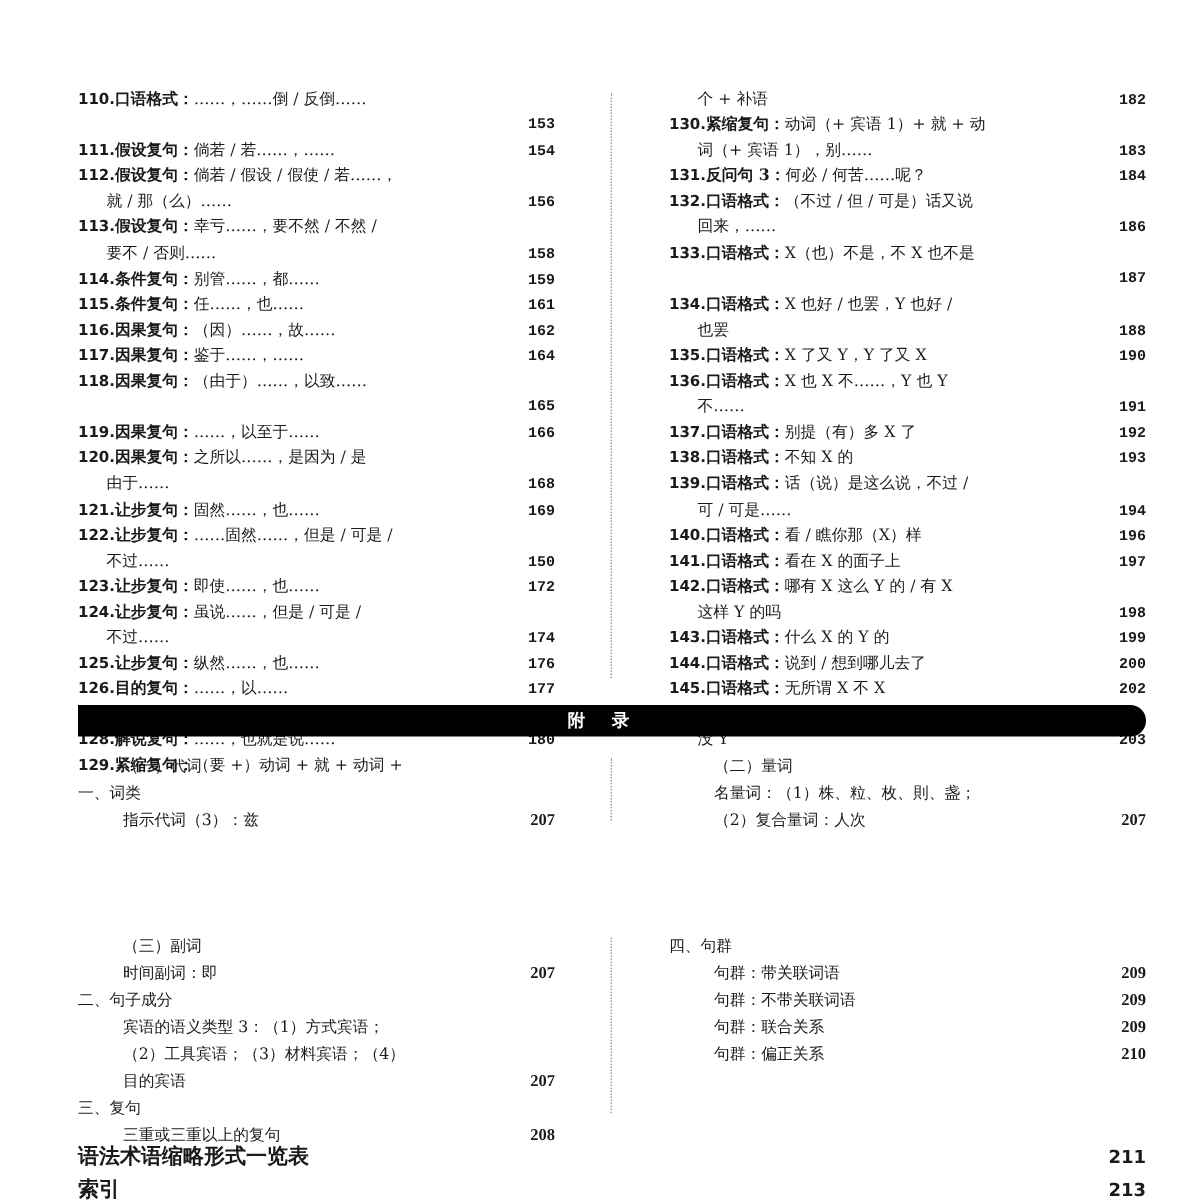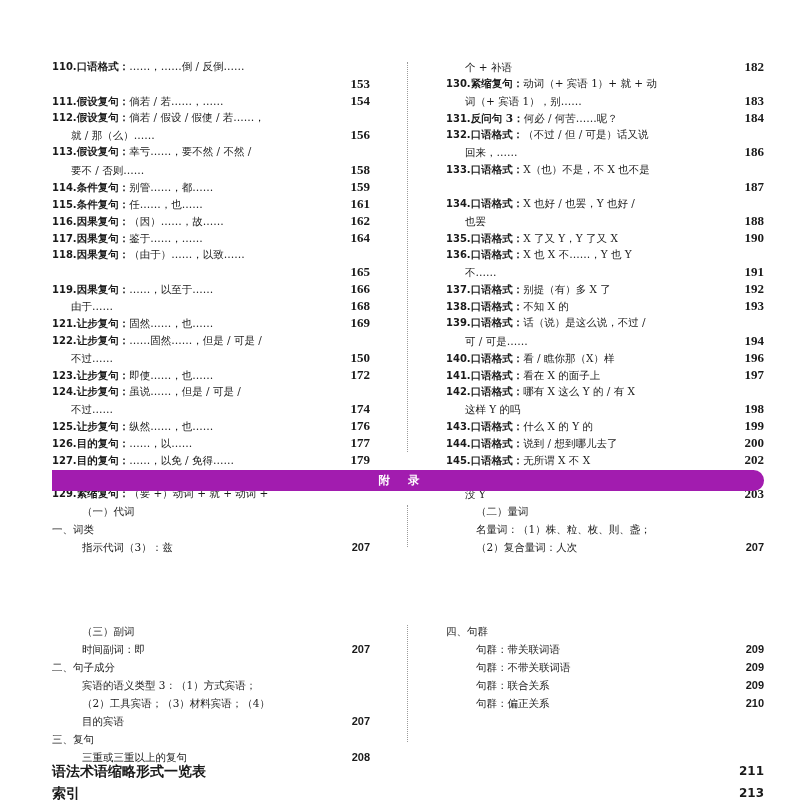--- a/index.html
+++ b/index.html
@@ -5,41 +5,41 @@
   * { margin: 0; padding: 0; box-sizing: border-box; }
   html, body { width: 800px; height: 800px; background: #ffffff; overflow: hidden; }
   body { position: relative; font-family: "DejaVu Serif", "Liberation Serif", serif; color: #1a1a1a; }
 
   .col { position: absolute; font-size: 10.5px; line-height: 17.1px; }
   .col-left { left: 52px; top: 58px; width: 318px; }
   .col-right { left: 446px; top: 58px; width: 318px; }
 
   .line { display: flex; justify-content: space-between; align-items: baseline; white-space: nowrap; height: 17.1px; }
   .line .txt { flex: 1 1 auto; overflow: hidden; }
-  .line .pg { flex: 0 0 auto; font-family: Liberation Serif, serif; font-weight: bold; font-size: 13px; padding-left: 4px; }
+  .line .pg { flex: 0 0 auto; font-family: Liberation Mono, monospace; font-weight: bold; font-size: 10px; padding-left: 4px; }
   .indent { padding-left: 19px; }
   .num { font-family: "DejaVu Sans", "Liberation Sans", sans-serif; font-weight: bold; font-size: 10px; }
   .title-part { font-weight: bold; }
 
   .vsep { position: absolute; left: 407px; width: 0; border-left: 1px dotted #9a9a9a; }
   .vsep-top { top: 62px; height: 390px; }
   .vsep-mid { top: 505px; height: 42px; }
   .vsep-bot { top: 625px; height: 117px; }
 
-  .appendix-bar { position: absolute; left: 52px; top: 470px; width: 712px; height: 21px; background: #a21caf;
+  .appendix-bar { position: absolute; left: 52px; top: 470px; width: 712px; height: 21px; background: #000000;
     border-radius: 0 11px 11px 0; color: #ffffff; font-family: "DejaVu Sans", "Liberation Sans", sans-serif;
     font-weight: bold; font-size: 11.5px; display: flex; align-items: center; justify-content: center; letter-spacing: 18px; }
 
   .app-block { position: absolute; font-size: 10.5px; line-height: 18px; }
   .app-left-1 { left: 52px; top: 502px; width: 318px; }
   .app-right-1 { left: 446px; top: 502px; width: 318px; }
   .app-left-2 { left: 52px; top: 622px; width: 318px; }
   .app-right-2 { left: 446px; top: 622px; width: 318px; }
   .app-line { display: flex; justify-content: space-between; white-space: nowrap; height: 18px; }
-  .app-line .pg { font-family: Liberation Sans, sans-serif; font-weight: bold; font-size: 11px; }
+  .app-line .pg { font-family: Liberation Serif, serif; font-weight: bold; font-size: 11px; }
   .lvl0 { padding-left: 0; font-family: "DejaVu Sans", "Liberation Sans", sans-serif; }
   .lvl1 { padding-left: 30px; font-family: "DejaVu Sans", "Liberation Sans", sans-serif; }
   .lvl2 { padding-left: 30px; }
   .app-right-1 .lvl2, .app-right-2 .lvl2 { padding-left: 30px; }
   .app-right-1 .lvl1 { padding-left: 30px; }
 
   .footer-block { position: absolute; left: 52px; top: 760px; width: 712px; font-family: "DejaVu Sans", "Liberation Sans", sans-serif; font-weight: bold; font-size: 14px; line-height: 22px; }
   .footer-line { display: flex; justify-content: space-between; height: 22px; }
   .footer-line .pg { font-size: 12px; }
 </style>
@@ -97,20 +97,24 @@
     </div>
     <div class="line">
       <span class="txt indent"><span></span></span>
       <span class="pg">165</span>
     </div>
     <div class="line">
       <span class="txt"><span class="num">119.</span><span class="title-part">因果复句：</span><span>……，以至于……</span></span>
       <span class="pg">166</span>
     </div>
     <div class="line">
+      <span class="txt"><span class="num">120.</span><span class="title-part">因果复句：</span><span>之所以……，是因为 / 是</span></span>
+      <span class="pg"></span>
+    </div>
+    <div class="line">
       <span class="txt indent"><span>由于……</span></span>
       <span class="pg">168</span>
     </div>
     <div class="line">
       <span class="txt"><span class="num">121.</span><span class="title-part">让步复句：</span><span>固然……，也……</span></span>
       <span class="pg">169</span>
     </div>
     <div class="line">
       <span class="txt"><span class="num">122.</span><span class="title-part">让步复句：</span><span>……固然……，但是 / 可是 /</span></span>
       <span class="pg"></span>

